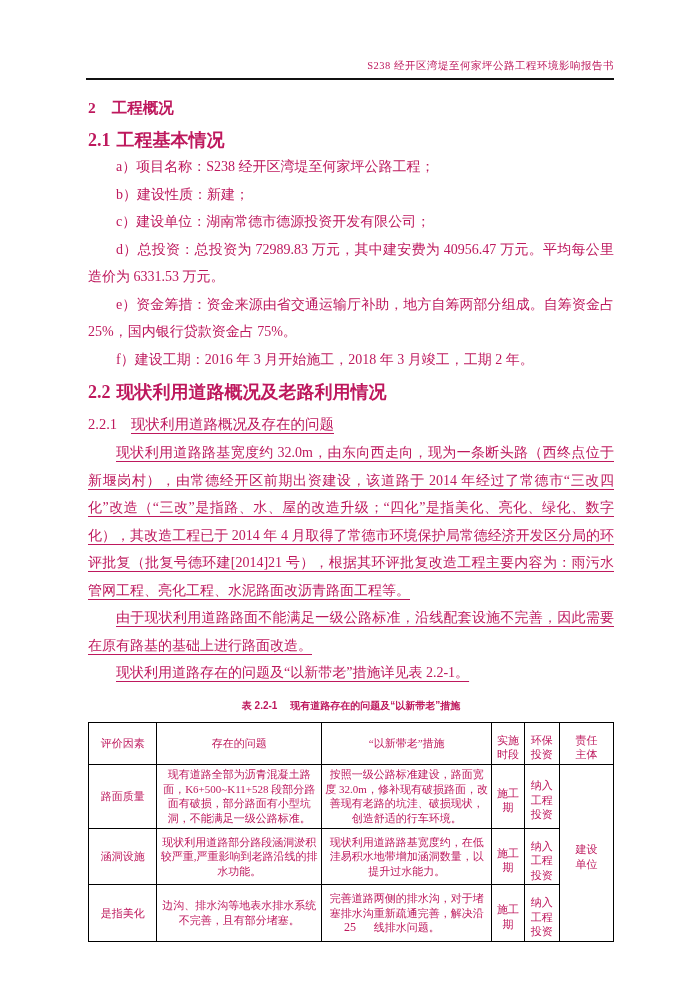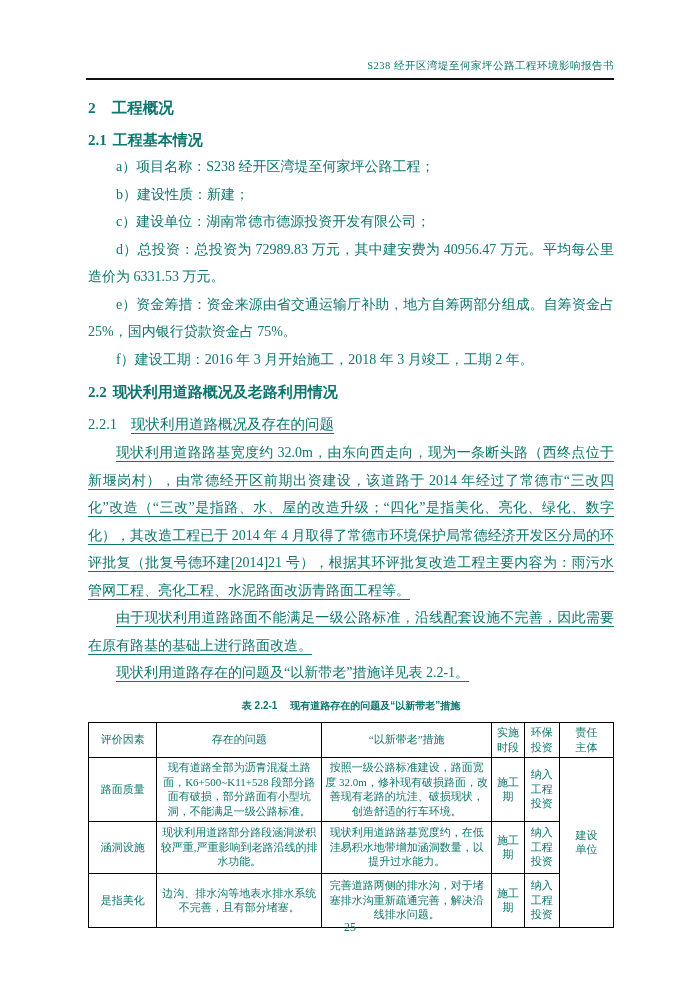--- a/index.html
+++ b/index.html
@@ -1,40 +1,40 @@
 <!DOCTYPE html>
 <html><head>
 <meta charset="utf-8">
 <style>
   html,body{margin:0;padding:0;background:#888;}
   .page{
     position:relative;
     width:700px;height:990px;
     background:#ffffff;
-    color:#0f766e;
+    color:#be185d;
     font-family:"Liberation Serif", serif;
     overflow:hidden;
     margin:0 auto;
   }
   .content{margin:0 86px 0 88px;}
   
   .runhead{
     margin:0 86px 0 86px;
     padding-top:59px;
     text-align:right;
     font-size:10.5px;
     letter-spacing:0.5px;
     line-height:14px;
     border-bottom:2px solid #111;
     padding-bottom:5px;
   }
   
   .h-chapter{margin:15px 0 0 0;font-family:"Liberation Sans",sans-serif;font-weight:bold;font-size:15.5px;line-height:26px;}
   .h-chapter .num{font-family:"Liberation Serif",serif;margin-right:16px;}
-  .h-sec{margin:6px 0 0 0;font-family:"Liberation Sans",sans-serif;font-weight:bold;font-size:15px;line-height:26px;}
+  .h-sec{margin:6px 0 0 0;font-family:"Liberation Sans",sans-serif;font-weight:bold;font-size:18px;line-height:26px;}
   .h-sec .num{font-family:"Liberation Serif",serif;margin-right:6px;}
   .h-subsec{margin:6px 0 2px 0;font-size:14.5px;line-height:26px;font-weight:normal;}
   .h-subsec .num{margin-right:14px;}
   .h-subsec .t{text-decoration:underline;text-underline-offset:4px;}
   
   .para, .li{
     font-size:14px;
     line-height:27.5px;
     text-align:justify;
     text-indent:2em;
@@ -65,21 +65,21 @@
     padding:2px 3px;
     text-align:center;
     vertical-align:middle;
     font-weight:normal;
     word-break:break-all;
   }
   table.meas thead th{height:30px;}
   tr.r1{height:64px;}
   tr.r2{height:52px;}
   tr.r3{height:54px;}
-  .w2{display:inline-block;width:2em;}
+  .w2{display:inline-block;width:2em;margin-top:8px;}
   
   .pageno{
     position:absolute;
     left:0;right:0;
     top:920px;
     text-align:center;
     font-size:12px;
   }
 </style>
 </head>

